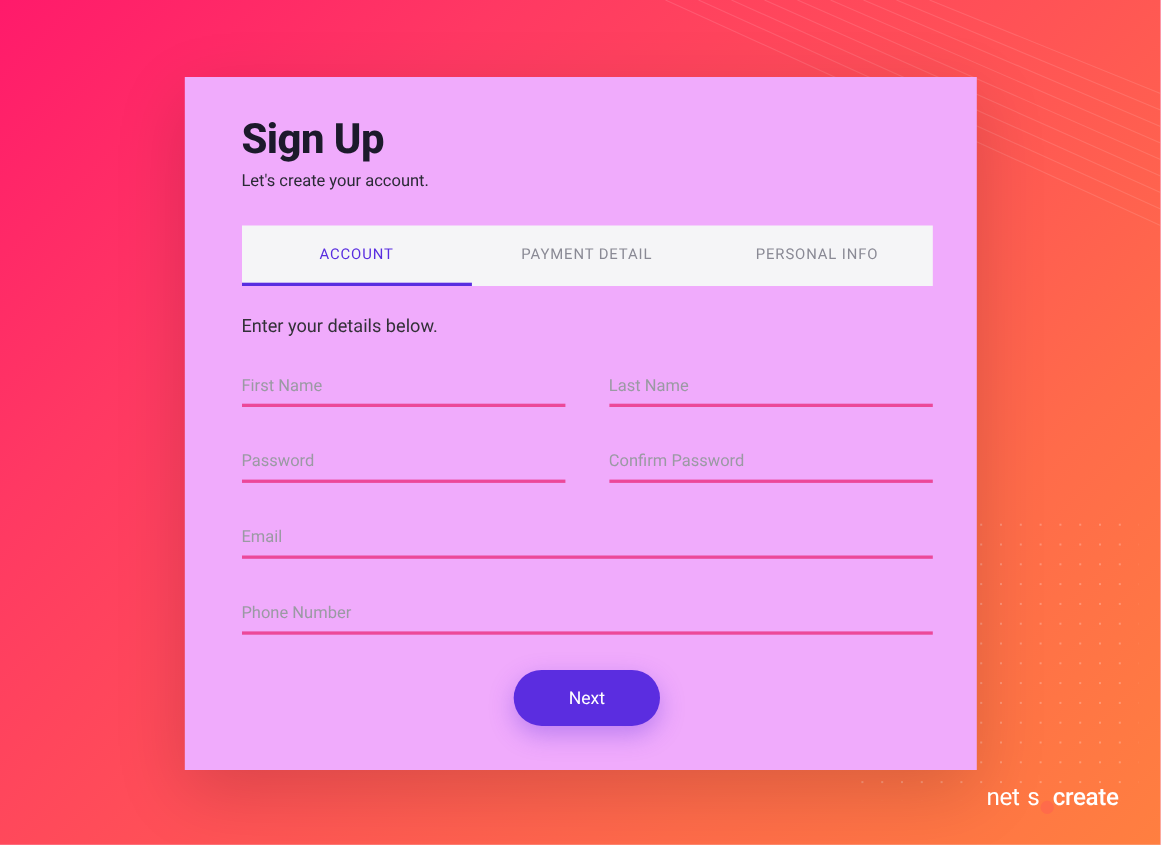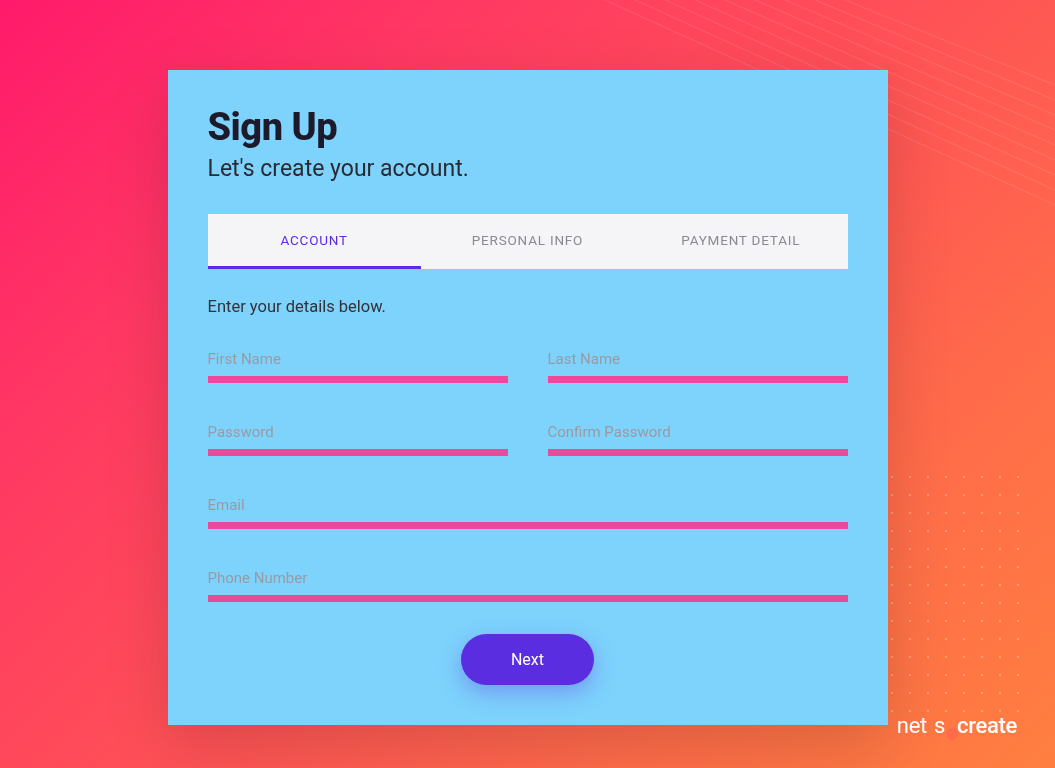--- a/index.html
+++ b/index.html
@@ -24,33 +24,33 @@
       right: 20px;
       bottom: 40px;
       width: 260px;
       height: 260px;
       background-image: radial-gradient(rgba(255,255,255,0.25) 1.3px, transparent 1.3px);
       background-size: 18px 18px;
       pointer-events: none;
     }
     .card {
       width: 720px;
-      background: #7dd3fc;
-      padding: 35px 40px 40px 40px;
+      background: #f0abfc;
+      padding: 35px 40px 40px 52px;
       box-shadow: 0 20px 60px rgba(0,0,0,0.15);
       position: relative;
     }
     .title {
       font-size: 38px;
       font-weight: 800;
       color: #1c1a2b;
       letter-spacing: -0.5px;
     }
     .subtitle {
-      font-size: 23px;
+      font-size: 15px;
       color: #2a2a35;
       margin-top: 6px;
       font-weight: 400;
     }
     .tabs {
       display: flex;
       margin-top: 32px;
       background: #f5f5f7;
     }
     .tab {
@@ -80,21 +80,21 @@
       display: flex;
       gap: 40px;
       margin-bottom: 32px;
     }
     .field {
       flex: 1;
     }
     .input {
       width: 100%;
       border: none;
-      border-bottom: 7px solid #ec4899;
+      border-bottom: 3px solid #ec4899;
       padding: 8px 0;
       font-size: 15px;
       color: #333;
       background: transparent;
       outline: none;
     }
     .input::placeholder {
       color: #9a9aa3;
     }
     .full {
@@ -170,22 +170,22 @@
   </g>
 </svg>
 <div class="dotted"></div>
 
 <div class="card">
   <h1 class="title">Sign Up</h1>
   <p class="subtitle">Let's create your account.</p>
 
   <div class="tabs">
     <div class="tab active">ACCOUNT</div>
+    <div class="tab">PAYMENT DETAIL</div>
     <div class="tab">PERSONAL INFO</div>
-    <div class="tab">PAYMENT DETAIL</div>
   </div>
 
   <p class="instructions">Enter your details below.</p>
 
   <div class="form">
     <div class="row">
       <div class="field">
         <input class="input" type="text" placeholder="First Name" style="">
       </div>
       <div class="field">

